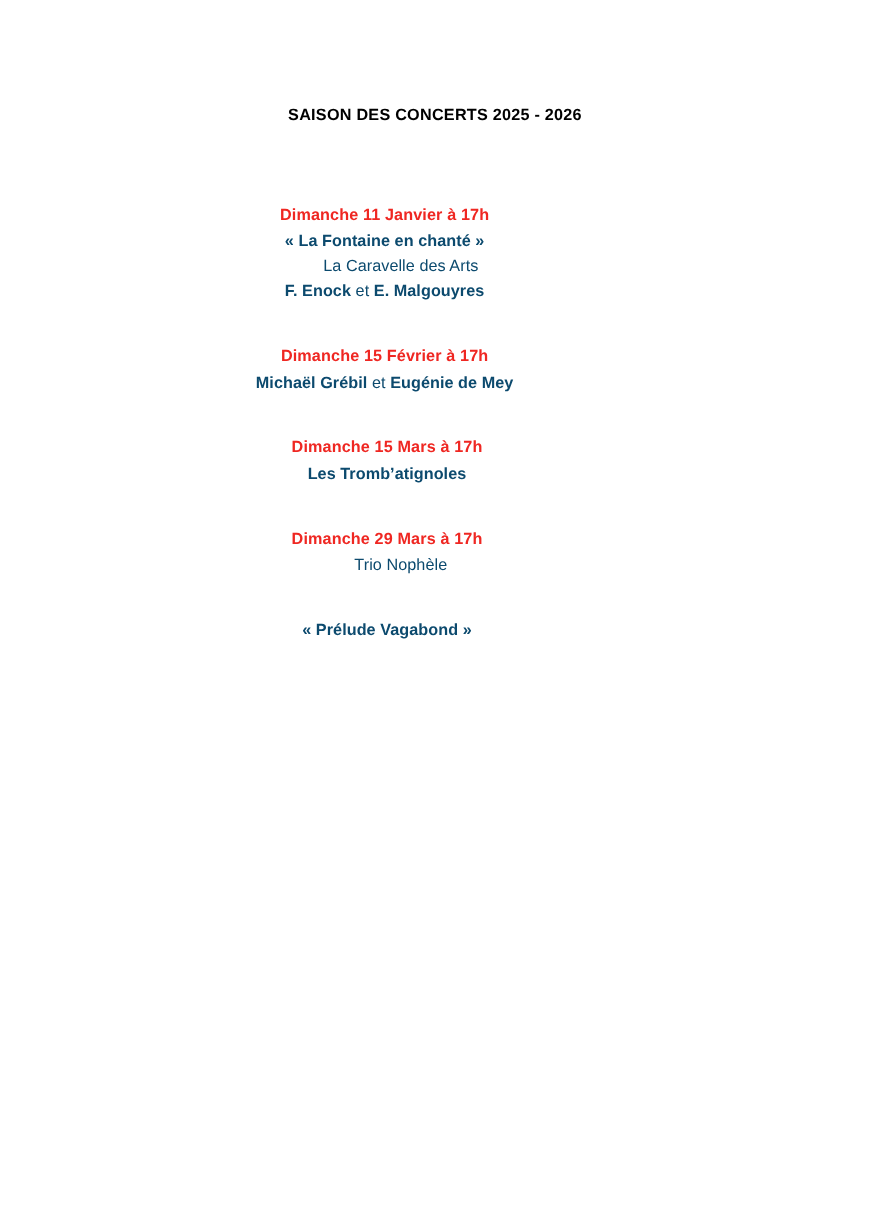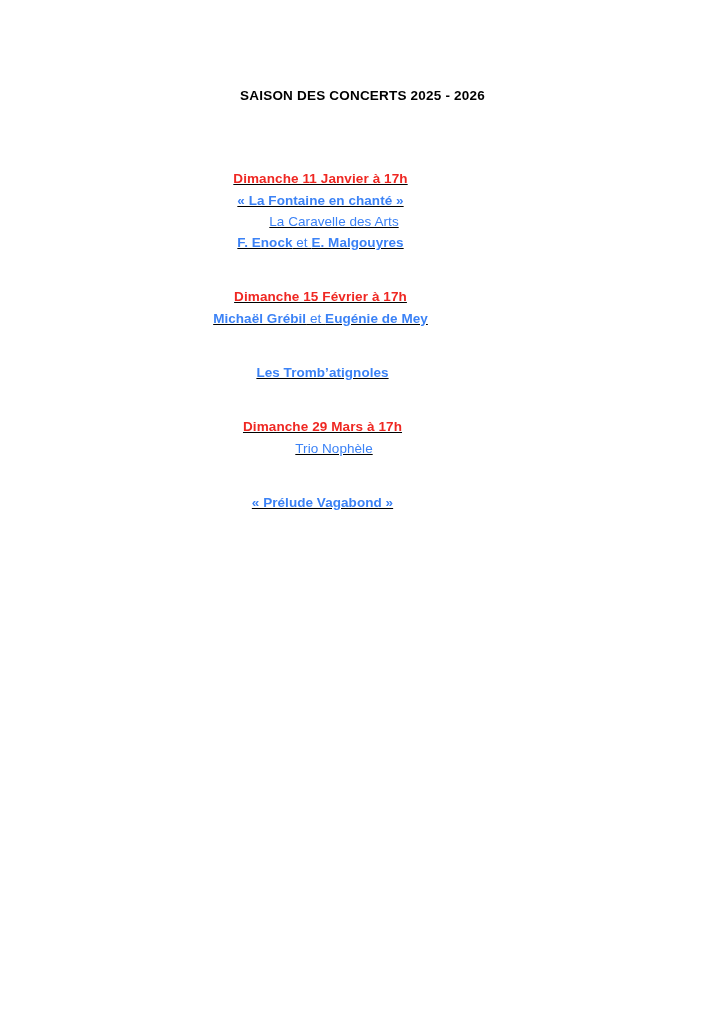--- a/index.html
+++ b/index.html
@@ -36,36 +36,35 @@
   .concert-list {
     position: absolute;
     top: 168px;
     left: 0;
     width: 725px;
   }
   .concert {
     width: 641px;
     text-align: center;
     margin-bottom: 33px;
-    text-decoration: underline;
   }
   .concert:last-child {
     margin-bottom: 0;
   }
   .concert-date {
     font-size: 13.5px;
     font-weight: bold;
     color: #ef2722;
     line-height: 22px;
     letter-spacing: 0.1px;
   }
   .concert-line {
     font-size: 13.5px;
     line-height: 21px;
-    color: #3b82f6;
+    color: #0c4a6e;
     letter-spacing: 0.05px;
   }
   .concert-line.bold {
     font-weight: bold;
   }
   .concert-line.normal {
     font-weight: normal;
     padding-left: 27px;
   }
   .concert-line.mixed {
@@ -92,20 +91,21 @@
       <div class="concert-line normal">La Caravelle des Arts</div>
       <div class="concert-line mixed"><span>F. Enock</span><span class="conj"> et </span><span>E. Malgouyres</span></div>
     </div>
 
     <div class="concert">
       <div class="concert-date">Dimanche 15 Février à 17h</div>
       <div class="concert-line mixed"><span>Michaël Grébil</span><span class="conj"> et </span><span>Eugénie de Mey</span></div>
     </div>
 
     <div class="concert">
+      <div class="concert-date offset-1">Dimanche 15 Mars à 17h</div>
       <div class="concert-line bold offset-1">Les Tromb’atignoles</div>
     </div>
 
     <div class="concert">
       <div class="concert-date offset-1">Dimanche 29 Mars à 17h</div>
       <div class="concert-line normal offset-1">Trio Nophèle</div>
     </div>
 
     <div class="concert">
       <div class="concert-line bold offset-1">« Prélude Vagabond »</div>

